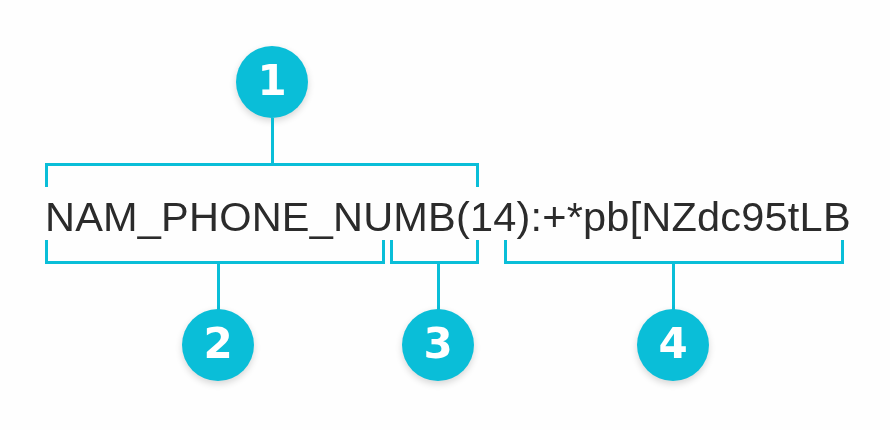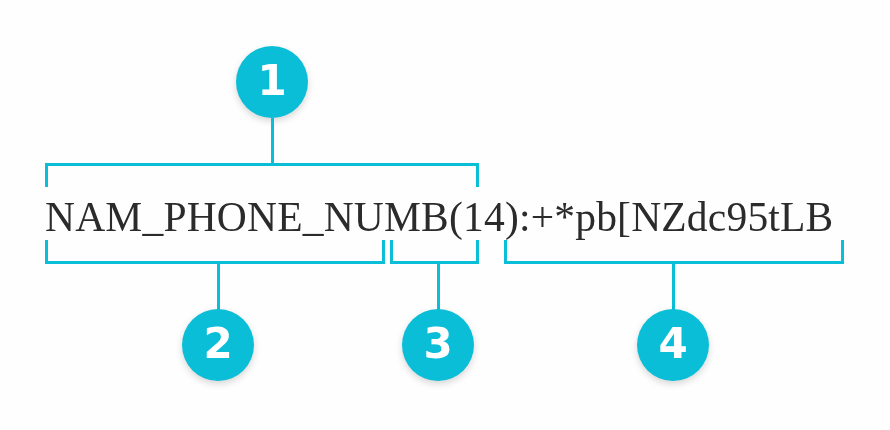--- a/index.html
+++ b/index.html
@@ -20,21 +20,21 @@
     background: #fefefe;
   }
 
   
   .code-line {
     position: absolute;
     left: 45px;
     top: 186px;
     width: 800px;
     height: 62px;
-    font-family: Liberation Serif, serif;
+    font-family: Liberation Sans, sans-serif;
     font-size: 41.5px;
     letter-spacing: 0.2px;
     color: #2b2b2b;
     white-space: pre;
     line-height: 62px;
     -webkit-font-smoothing: antialiased;
   }
 
   
   .bracket {

